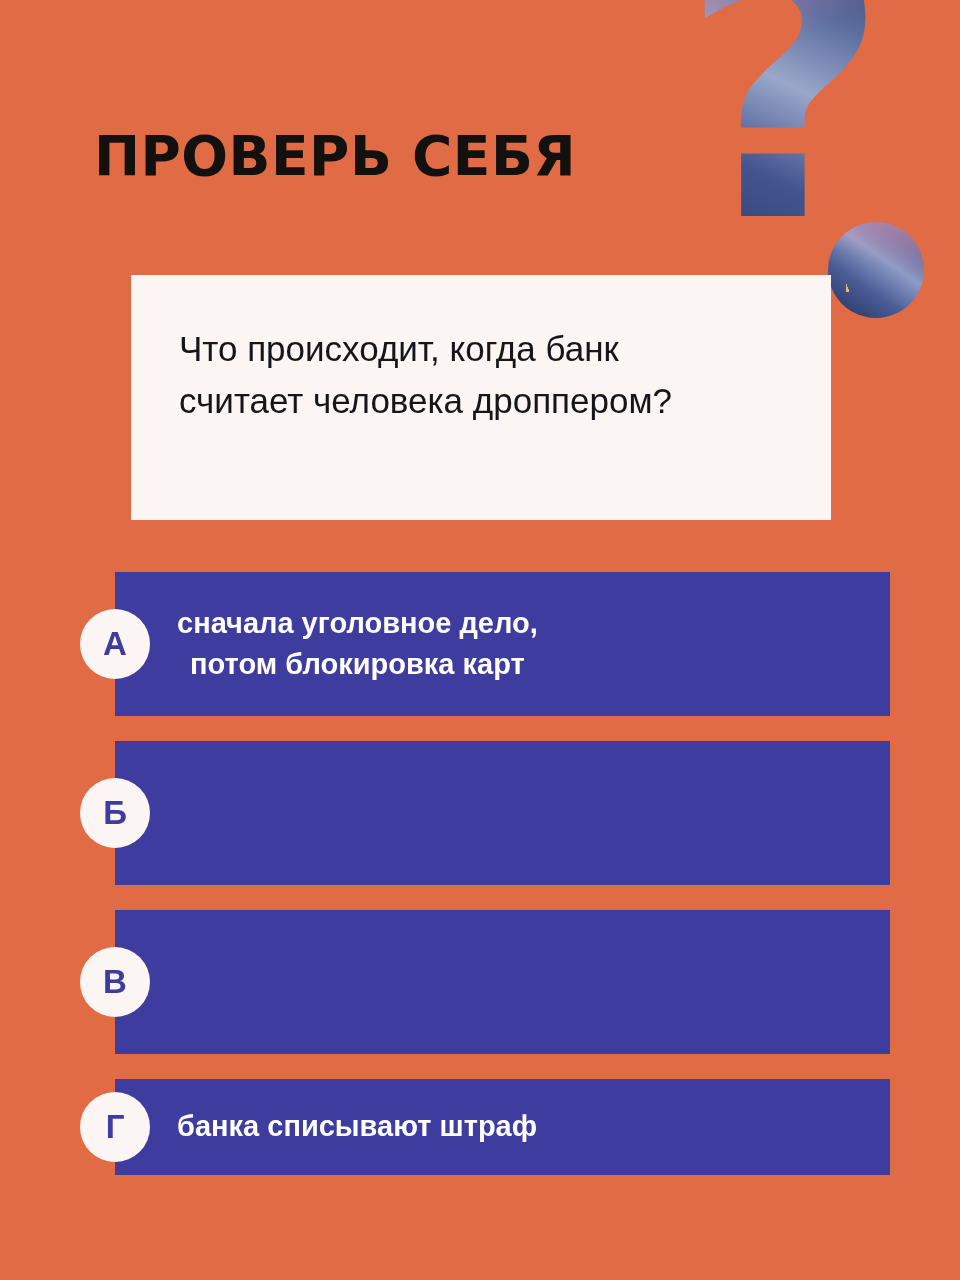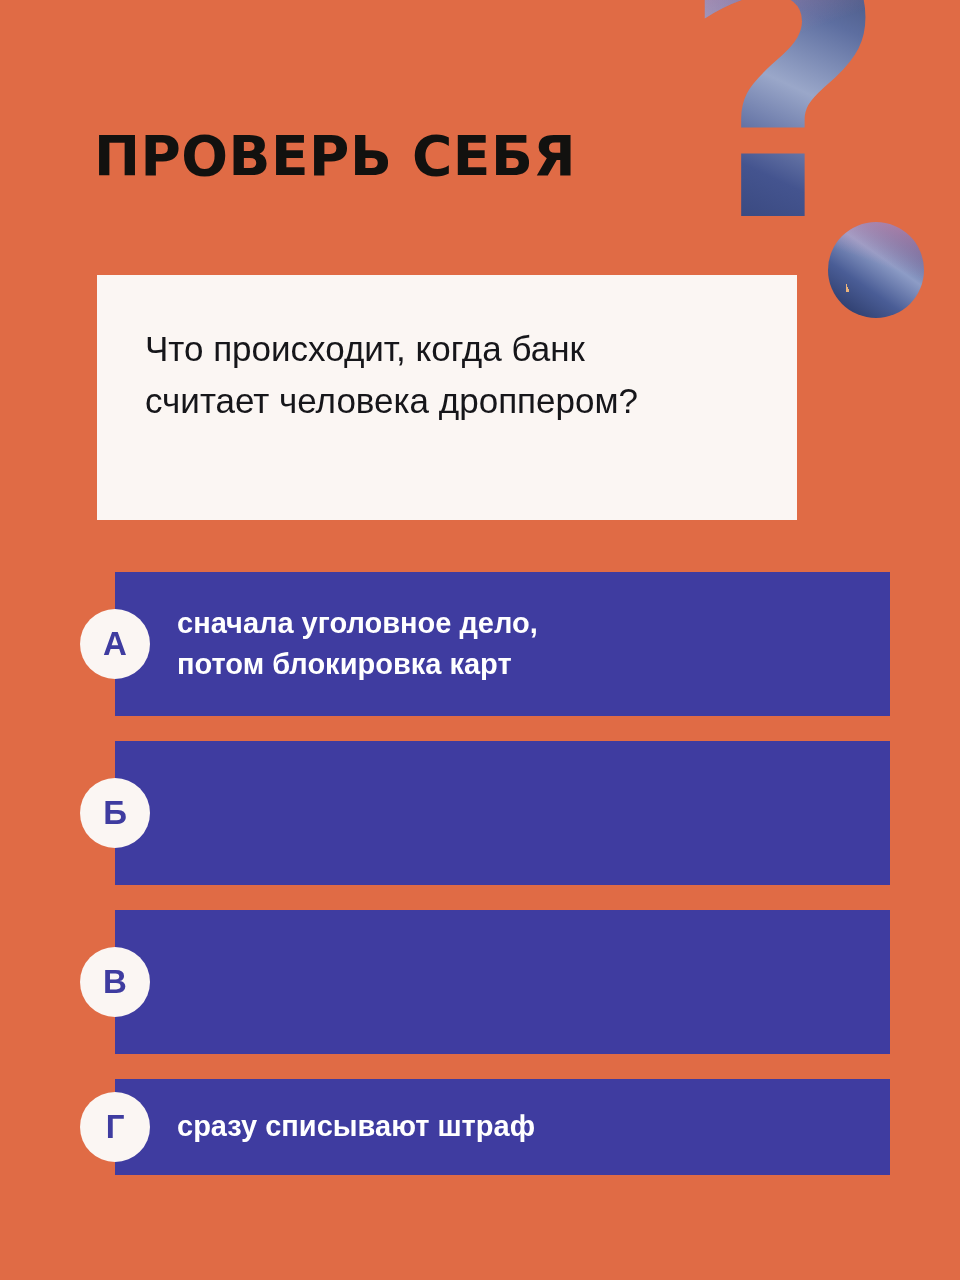--- a/index.html
+++ b/index.html
@@ -82,21 +82,21 @@
     font-weight: bold;
     font-size: 55px;
     letter-spacing: 0.5px;
     color: #12110F;
     margin: 16px;
   }
 
   
   .question-card {
     position: absolute;
-    left: 97px;
+    left: 131px;
     top: 275px;
     width: 700px;
     height: 245px;
     background: #FBF6F3;
     box-sizing: border-box;
     padding: 48px 0 0 48px;
   }
   .question-text {
     font-size: 35px;
     line-height: 1.48;
@@ -143,20 +143,21 @@
     justify-content: center;
     font-family: "Liberation Sans", sans-serif;
   }
   .answer-text {
     color: #FFFFFF;
     font-size: 29px;
     line-height: 1.42;
     font-weight: 600;
     white-space: pre-line;
     padding-right: 20px;
+    text-align: center;
   }
 </style>
 </head>
 <body>
 
 <div class="art-layer">
   <div class="qmark-wrap">
     <div class="qmark-text">?</div>
   </div>
   <div class="circle-badge"></div>
@@ -179,16 +180,16 @@
   <div class="answer-row">
     <div class="answer-badge">Б</div>
   </div>
 
   <div class="answer-row">
     <div class="answer-badge">В</div>
   </div>
 
   <div class="answer-row short">
     <div class="answer-badge">Г</div>
-    <div class="answer-text">сразу списывают штраф</div>
+    <div class="answer-text">банка списывают штраф</div>
   </div>
 
 </div>
 
 </body></html>

